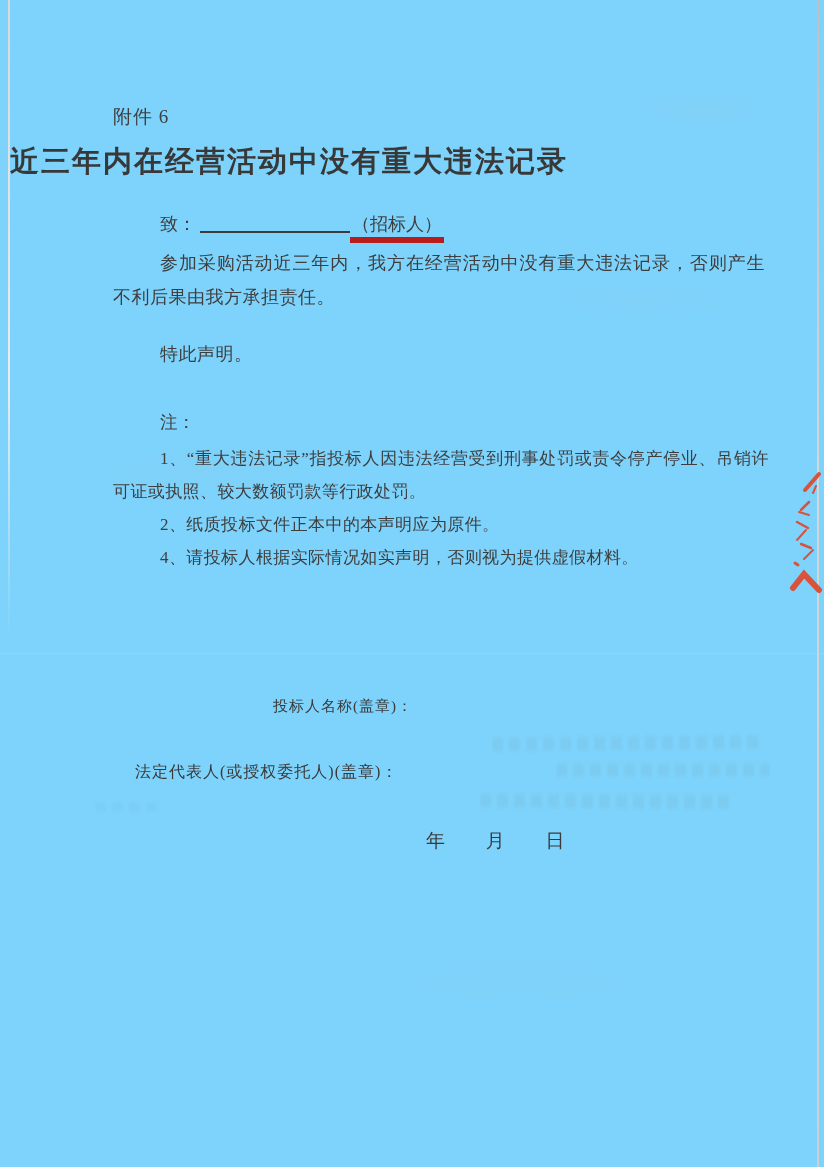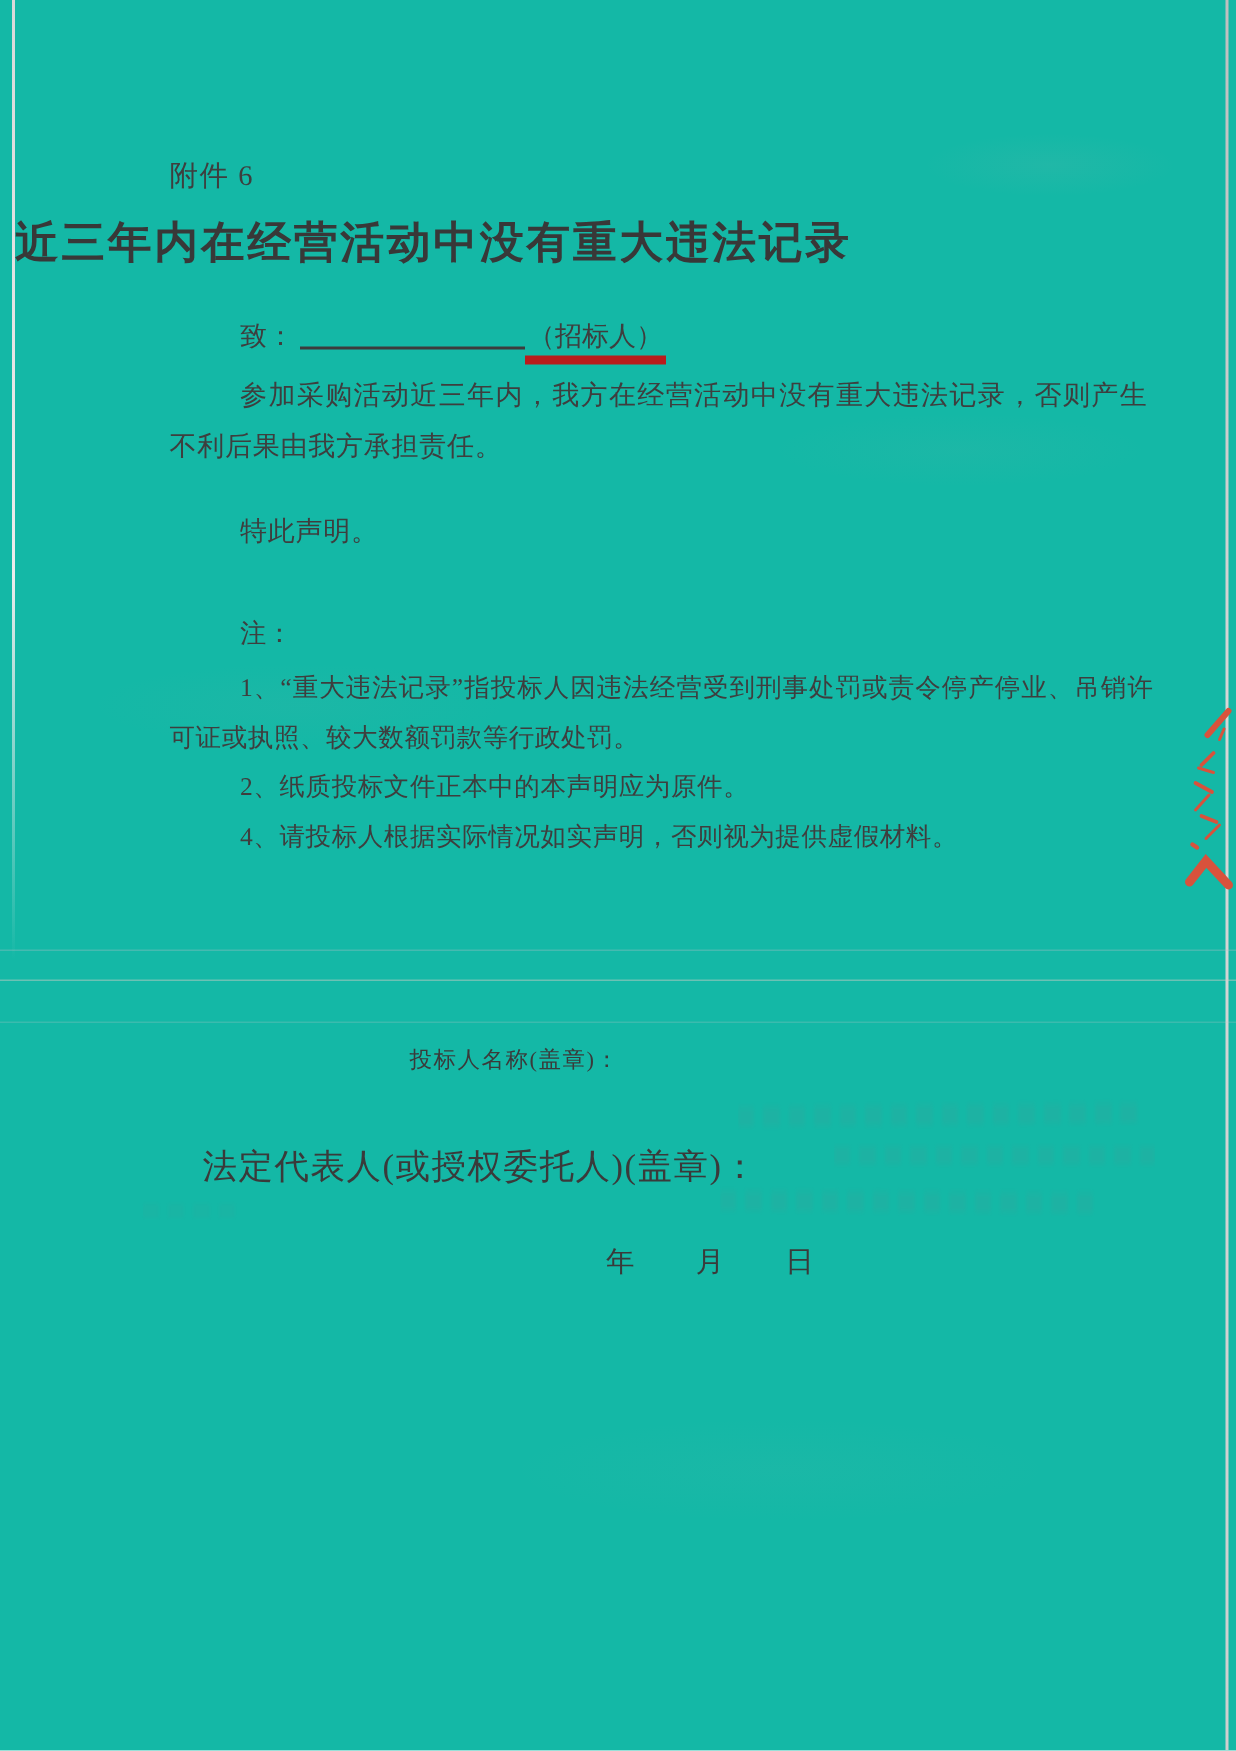--- a/index.html
+++ b/index.html
@@ -4,21 +4,21 @@
 <style>
   * { margin: 0; padding: 0; box-sizing: border-box; }
   html, body { background: #ffffff; }
   body {
     font-family: "Liberation Serif", "DejaVu Serif", serif;
     width: 824px; height: 1167px;
     position: relative; overflow: hidden;
   }
   .page {
     position: absolute; inset: 0;
-    background: #14b8a6;
+    background: #7dd3fc;
     color: #3e3e3e;
   }
   
   .page::before {
     content: ""; position: absolute; inset: 0; pointer-events: none;
     background:
       radial-gradient(ellipse 120px 30px at 700px 110px, rgba(180,180,180,.08), transparent 70%),
       radial-gradient(ellipse 200px 40px at 200px 470px, rgba(170,170,170,.05), transparent 70%),
       radial-gradient(ellipse 260px 50px at 520px 980px, rgba(180,180,180,.04), transparent 70%),
       radial-gradient(ellipse 180px 35px at 640px 300px, rgba(175,175,175,.05), transparent 70%);
@@ -55,23 +55,23 @@
   .notes-label { left: 160px; top: 410px; font-size: 17.5px; }
 
   .notes {
     position: absolute; left: 113px; top: 442px; width: 656px;
     font-size: 17px; line-height: 33px; color: #3e3e3e;
     text-align: justify; letter-spacing: .4px;
   }
   .notes p { text-indent: 47px; margin: 0; }
 
   .bidder-label { left: 273px; top: 697px; font-size: 15px; letter-spacing: 1px; color: #3a3a3a; }
-  .legal-rep-label { left: 135px; top: 762px; font-size: 23px; letter-spacing: 1px; color: #3a3a3a; }
+  .legal-rep-label { left: 135px; top: 762px; font-size: 16px; letter-spacing: 1px; color: #3a3a3a; }
 
-  .date-line { left: 404px; top: 828px; font-size: 19px; color: #3a3a3a; }
+  .date-line { left: 426px; top: 828px; font-size: 19px; color: #3a3a3a; }
   .date-line .d { display: inline-block; }
   .date-line .d + .d { margin-left: 36px; }
 
   
   .edge-left {
     position: absolute; left: 8px; top: 0; width: 2px; height: 640px;
     background: linear-gradient(to bottom, #d9d9d9, #ececec 60%, transparent);
   }
   .edge-right {
     position: absolute; left: 817px; top: 0; width: 2px; height: 1167px;

